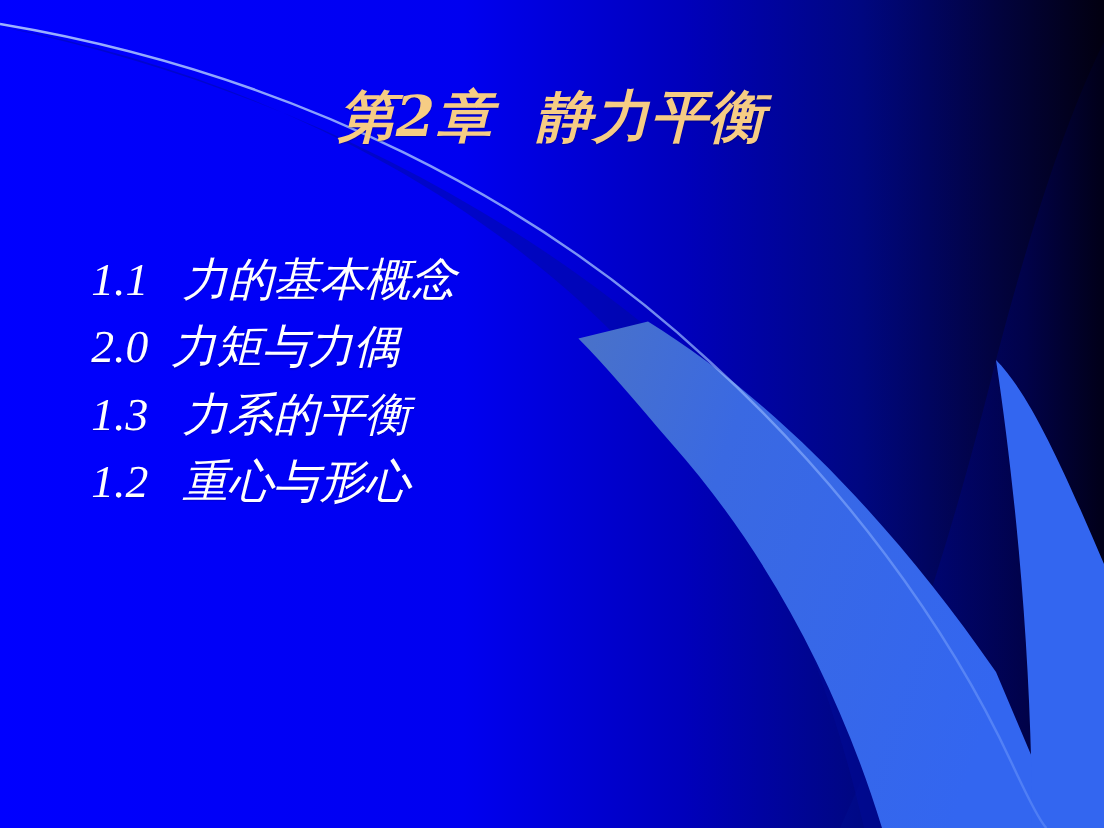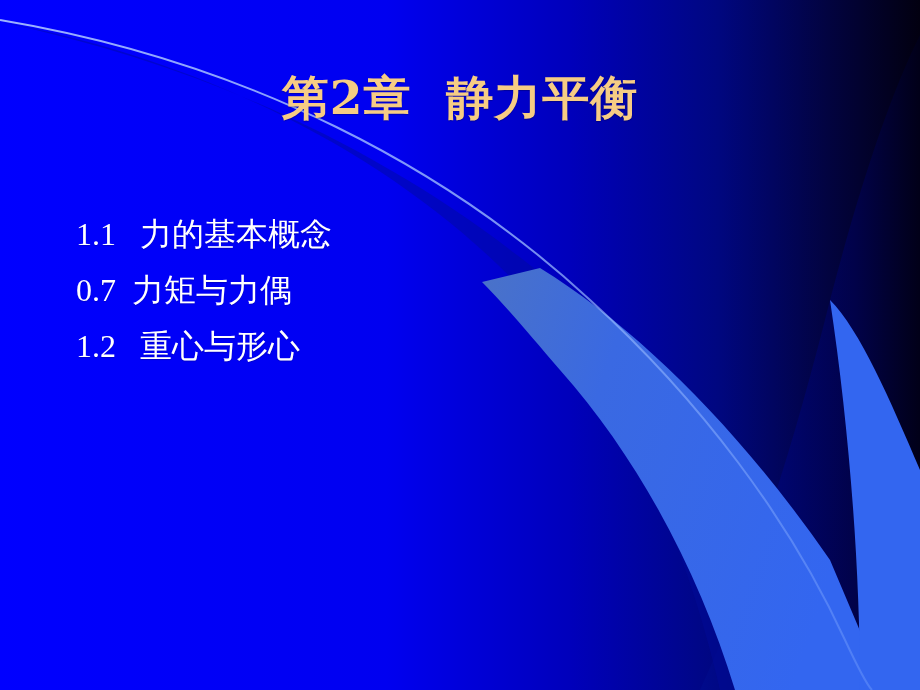--- a/index.html
+++ b/index.html
@@ -21,20 +21,21 @@
     top: 0; left: 0;
     width: 920px;
     height: 690px;
     display: block;
   }
   #content {
     position: absolute;
     top: 0; left: 0;
     width: 920px;
     height: 690px;
+    font-style: italic;
   }
   #slide-title {
     position: absolute;
     left: 0;
     top: 68px;
     width: 920px;
     text-align: center;
     font-family: "DejaVu Serif", "Liberation Serif", serif;
     font-weight: bold;
     font-size: 47px;
@@ -45,21 +46,21 @@
     text-shadow: 0 1px 1px rgba(0,0,0,0.25);
   }
   #toc-list {
     position: absolute;
     left: 76px;
     top: 206px;
     width: 700px;
   }
   .toc-item {
     font-family: "Liberation Serif", "DejaVu Serif", serif;
-    font-size: 32px;
+    font-size: 38px;
     line-height: 56px;
     color: #ffffff;
     white-space: pre;
     text-shadow: 0 1px 1px rgba(0,0,0,0.18);
   }
 </style>
 </head>
 <body>
 
 <div id="slide">
@@ -108,18 +109,19 @@
     <path d="M 0 20 C 250 62 450 170 590 300 C 700 400 790 520 845 640
              C 860 672 868 686 872 690" fill="none" stroke="url(#hairGrad)" stroke-width="2"></path>
   </svg>
 
   <div id="content">
 
     <div id="slide-title">第2章  静力平衡</div>
 
     <div id="toc-list">
       <div class="toc-item">1.1   力的基本概念</div>
-      <div class="toc-item">0.7  力矩与力偶</div>
+      <div class="toc-item">2.0  力矩与力偶</div>
+      <div class="toc-item">1.3   力系的平衡</div>
       <div class="toc-item">1.2   重心与形心</div>
     </div>
 
   </div>
 </div>
 
 </body></html>

